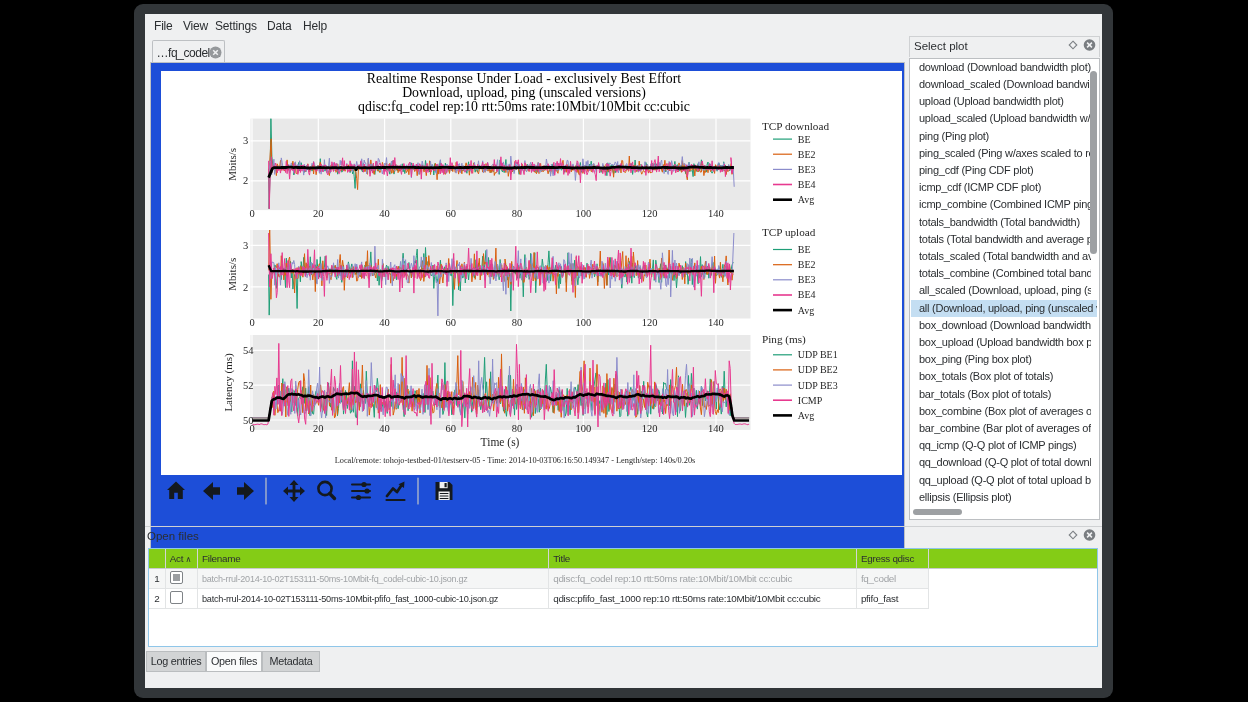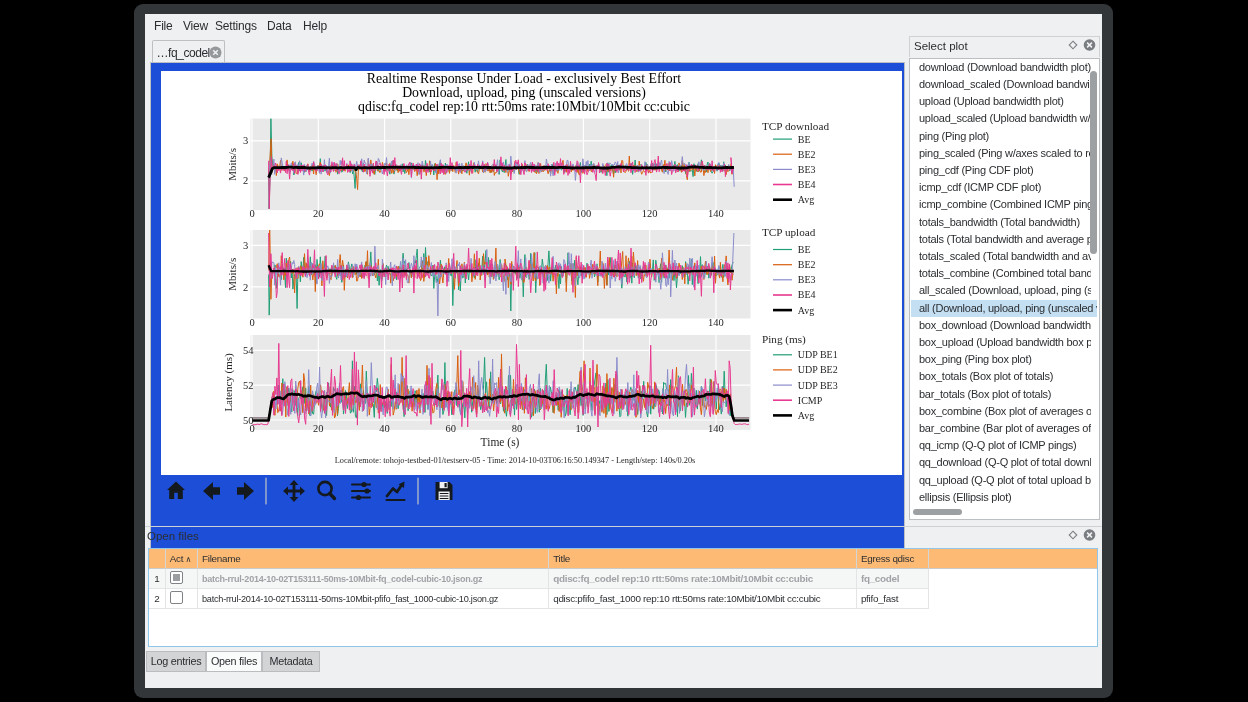--- a/index.html
+++ b/index.html
@@ -22,25 +22,25 @@
 #plist { position:absolute; left:4px; top:21.5px; width:191px; height:462px;
   background:#fff; border:1px solid #bcbfc2; overflow:hidden; }
 .li { position:absolute; left:1px; width:180px; height:17.2px; font-size:11px; letter-spacing:-0.25px;
   color:#2b2e31; padding-left:8px; line-height:17.2px; white-space:nowrap; overflow:hidden; }
 .li.sel { background:#c4def2; width:186px; }
 #bdock { position:absolute; left:0px; top:512px; width:957px; height:139px; }
 #btitle { position:absolute; left:0px; top:0px; width:957px; height:21px;
   border-top:1px solid #cfd1d3; }
 #ftable { position:absolute; left:3px; top:21.5px; width:950px; height:99.5px;
   background:#fff; border:1px solid #8fc6e9; font-size:9.9px; letter-spacing:-0.28px; }
-.hdr { position:absolute; top:0; height:20px; background:#fdba74; border-bottom:1px solid #c8cacc;
+.hdr { position:absolute; top:0; height:20px; background:#84cc16; border-bottom:1px solid #c8cacc;
   border-right:1px solid #d3d5d6; line-height:20px; padding-left:4px; color:#2b2e31; white-space:nowrap; }
 .cell { position:absolute; height:20.3px; line-height:20.3px; border-right:1px solid #e2e4e5;
   border-bottom:1px solid #e2e4e5; padding-left:4px; white-space:nowrap; overflow:hidden; }
-.r1 { color:#a0a3a6; font-weight:bold; background:#f5f6f6; }
+.r1 { color:#a0a3a6; font-weight:normal; background:#f5f6f6; }
 .r2 { color:#2b2e31; }
 .cb { display:inline-block; width:13px; height:13px; border:1px solid #7f8387; border-radius:2px;
   background:#fff; vertical-align:middle; margin-top:-3px; position:relative; }
 .cb.partial::after { content:""; position:absolute; left:2px; top:2px; width:7px; height:7px;
   background:#9b9ea1; }
 .btab { position:absolute; top:637px; height:21px; border:1px solid #babdbf; background:#d2d4d5;
   font-size:10.8px; letter-spacing:-0.25px; color:#2b2e31; text-align:center; line-height:19px; }
 .btab.active { background:#fafbfb; }
 .vsb { position:absolute; right:2px; top:12px; width:7px; height:183px; background:#9da0a3; border-radius:3.5px; }
 .hsb { position:absolute; left:3px; bottom:4px; width:49px; height:6px; background:#9da0a3; border-radius:3px; }

